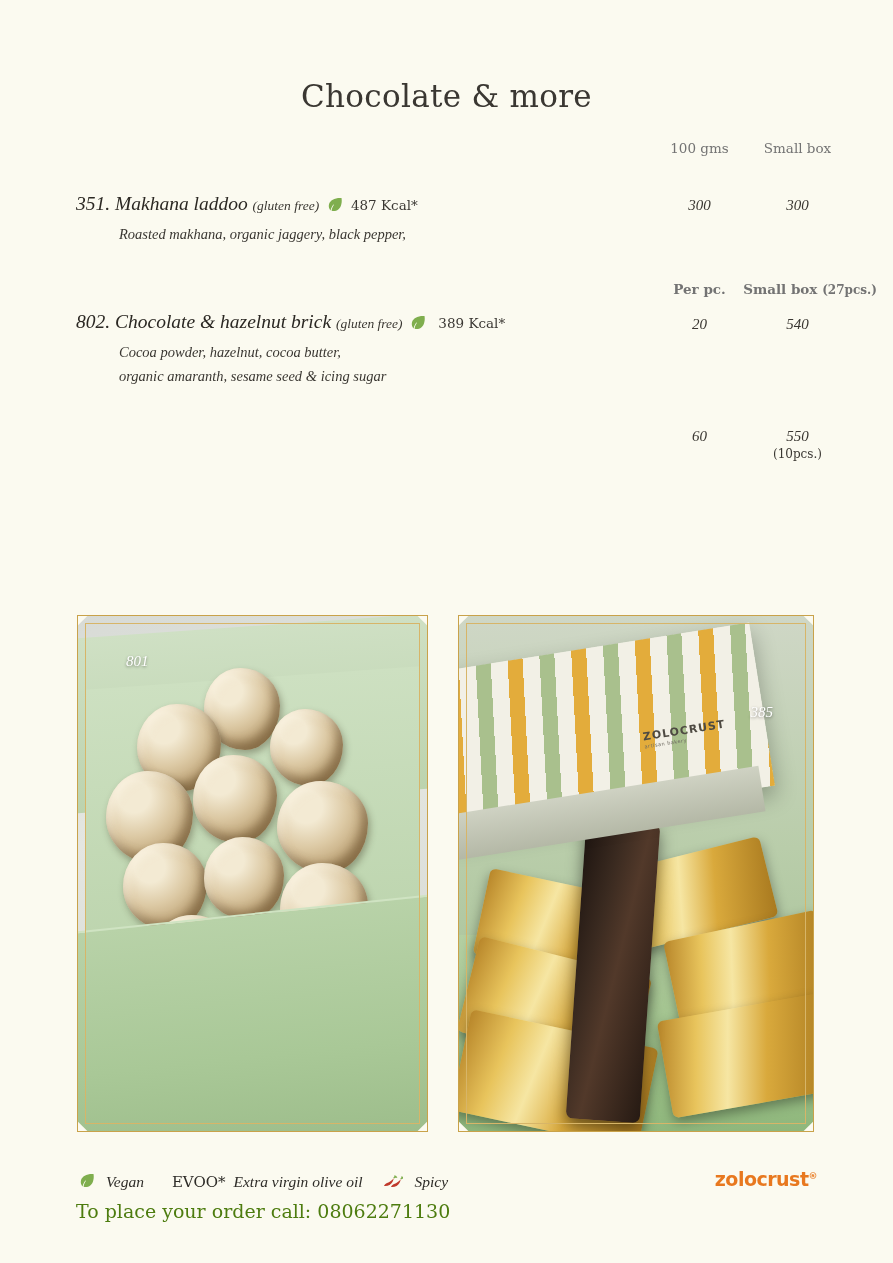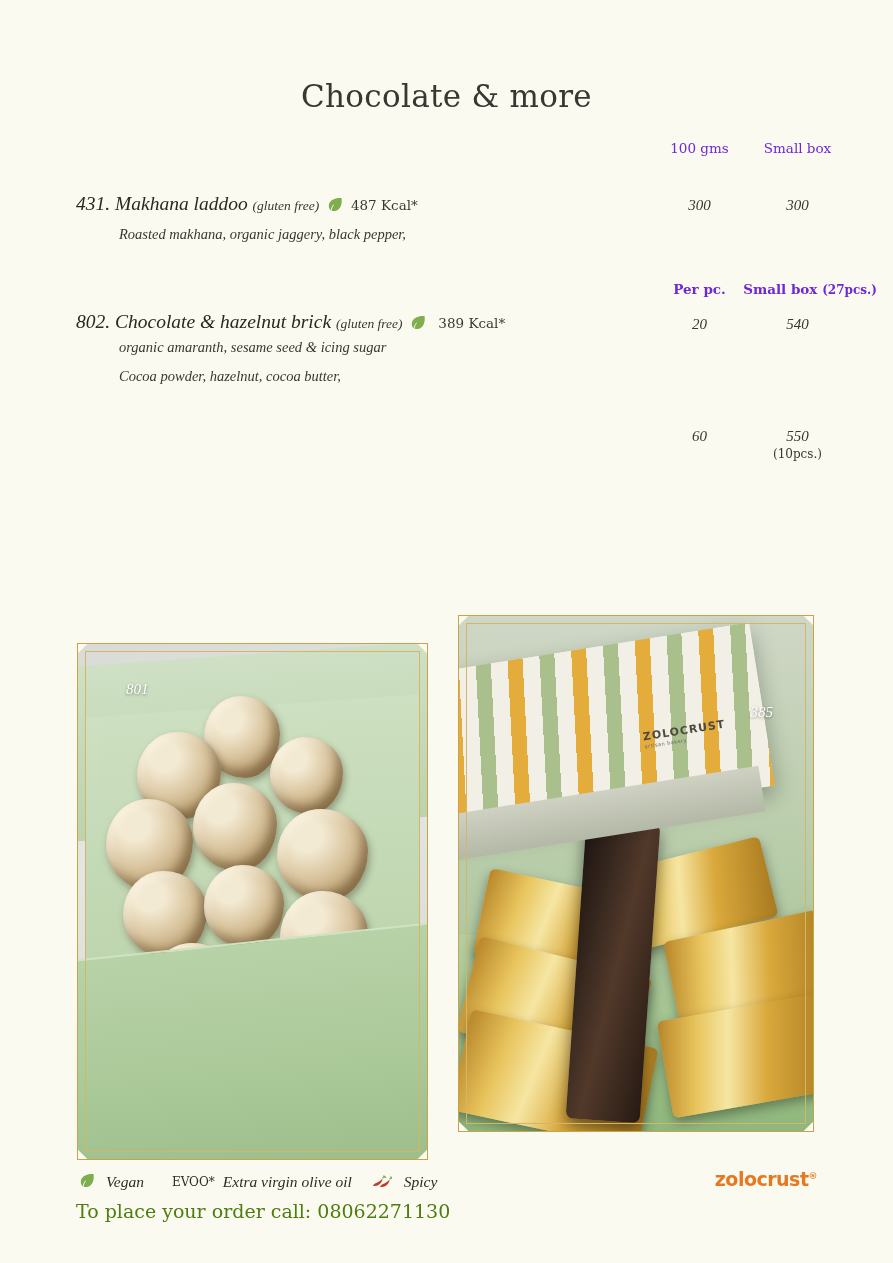--- a/index.html
+++ b/index.html
@@ -34,21 +34,21 @@
     font-weight: 400;
     letter-spacing: 0.3px;
     color: #3a3732;
   }
 
   
   .col-head {
     position: absolute;
     font-family: "DejaVu Serif", serif;
     font-size: 13.5px;
-    color: #6d28d9;
+    color: #737373;
     text-align: center;
     white-space: nowrap;
   }
   .col-head .sub {
     font-size: 12px;
   }
 
   .ch-100gms { top: 140px; left: 652px; width: 95px; }
   .ch-smallbox { top: 140px; left: 750px; width: 95px; }
   .ch-perpc { top: 281px; left: 652px; width: 95px; font-weight: bold; }
@@ -144,21 +144,21 @@
 
   .photo-num {
     position: absolute;
     z-index: 6;
     font-size: 15px;
     font-style: italic;
     color: #ffffff;
     text-shadow: 0 1px 3px rgba(0,0,0,.45);
   }
 
-  #photo-801 { left: 77px; top: 615px; width: 351px; height: 517px; margin-top: 28px; }
+  #photo-801 { left: 77px; top: 615px; width: 351px; height: 517px; }
   #photo-803 { left: 458px; top: 615px; width: 356px; height: 517px; }
 
   
   .p801-bg {
     position: absolute; inset: 0;
     background:
       linear-gradient(165deg, #d8dbd6 0%, #e4e6e1 38%, #cfd3cd 100%);
   }
   .p801-boxback {
     position: absolute;
@@ -258,21 +258,21 @@
     color: #2e2c28;
     display: flex;
     align-items: center;
     gap: 8px;
     white-space: nowrap;
   }
   .legend .sep { width: 12px; display:inline-block; }
   .legend .evoo {
     font-style: normal;
     font-family: "DejaVu Serif", serif;
-    font-size: 12px;
+    font-size: 15px;
     text-align: center;
   }
   .chili {
     display: inline-block;
     vertical-align: -2px;
     margin: 0 4px 0 10px;
   }
   .order-line {
     position: absolute;
     left: 76px;
@@ -307,21 +307,21 @@
   <div class="col-head ch-smallbox">Small box</div>
 
   <div class="col-head ch-perpc">Per pc.</div>
   <div class="col-head ch-smallbox2">
     <span>Small box</span>
     <span class="sub">(27pcs.)</span>
   </div>
 
   <div class="item" style="top:192px;">
     <div class="item-title">
-      <span class="item-num">431.</span>
+      <span class="item-num">351.</span>
       <span>Makhana laddoo</span>
       <span class="tag">(gluten free)</span>
       <span class="leaf">
         <svg width="16" height="15" viewBox="0 0 16 15">
           <path d="M14.5 1C8 0.6 3.2 3 2 7.2c-.7 2.5.2 5 1.6 6.3.3-2 1.3-4.3 3-6 .3-.3.6 0 .4.3-1.4 1.9-2.2 4-2.4 5.9 3.9 1.3 8.4-1.2 9.6-6C15 5.3 14.8 2.6 14.5 1z" fill="#7fae4e"></path>
         </svg>
       </span>
       <span class="kcal">487 Kcal*</span>
     </div>
     <div class="desc">Roasted makhana, organic jaggery, black pepper,</div>
@@ -334,22 +334,22 @@
       <span class="item-num">802.</span>
       <span>Chocolate &amp; hazelnut brick</span>
       <span class="tag">(gluten free)</span>
       <span class="leaf">
         <svg width="16" height="15" viewBox="0 0 16 15">
           <path d="M14.5 1C8 0.6 3.2 3 2 7.2c-.7 2.5.2 5 1.6 6.3.3-2 1.3-4.3 3-6 .3-.3.6 0 .4.3-1.4 1.9-2.2 4-2.4 5.9 3.9 1.3 8.4-1.2 9.6-6C15 5.3 14.8 2.6 14.5 1z" fill="#7fae4e"></path>
         </svg>
       </span>
       <span class="kcal" style="margin-left:4px;">389 Kcal*</span>
     </div>
+    <div class="desc">Cocoa powder, hazelnut, cocoa butter,</div>
     <div class="desc" style="margin-top:0;">organic amaranth, sesame seed &amp; icing sugar</div>
-    <div class="desc">Cocoa powder, hazelnut, cocoa butter,</div>
   </div>
   <div class="price" style="top:316px; left:652px; width:95px;">20</div>
   <div class="price" style="top:316px; left:750px; width:95px;">540</div>
 
   <div class="price" style="top:428px; left:652px; width:95px;">60</div>
   <div class="price" style="top:428px; left:750px; width:95px;">
     <span>550</span>
     <span class="sub">(10pcs.)</span>
   </div>
 

